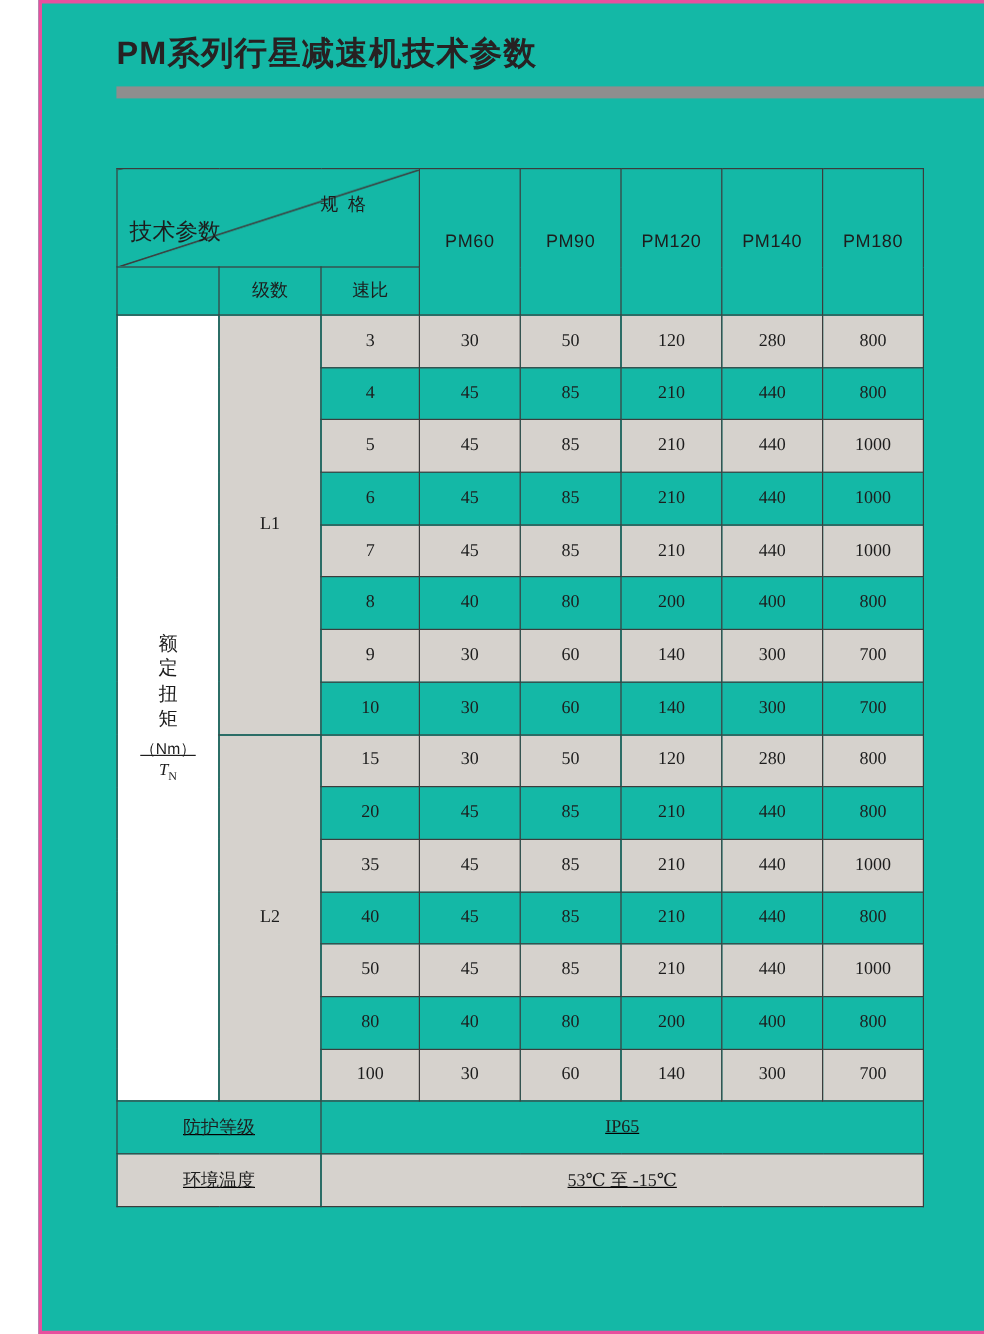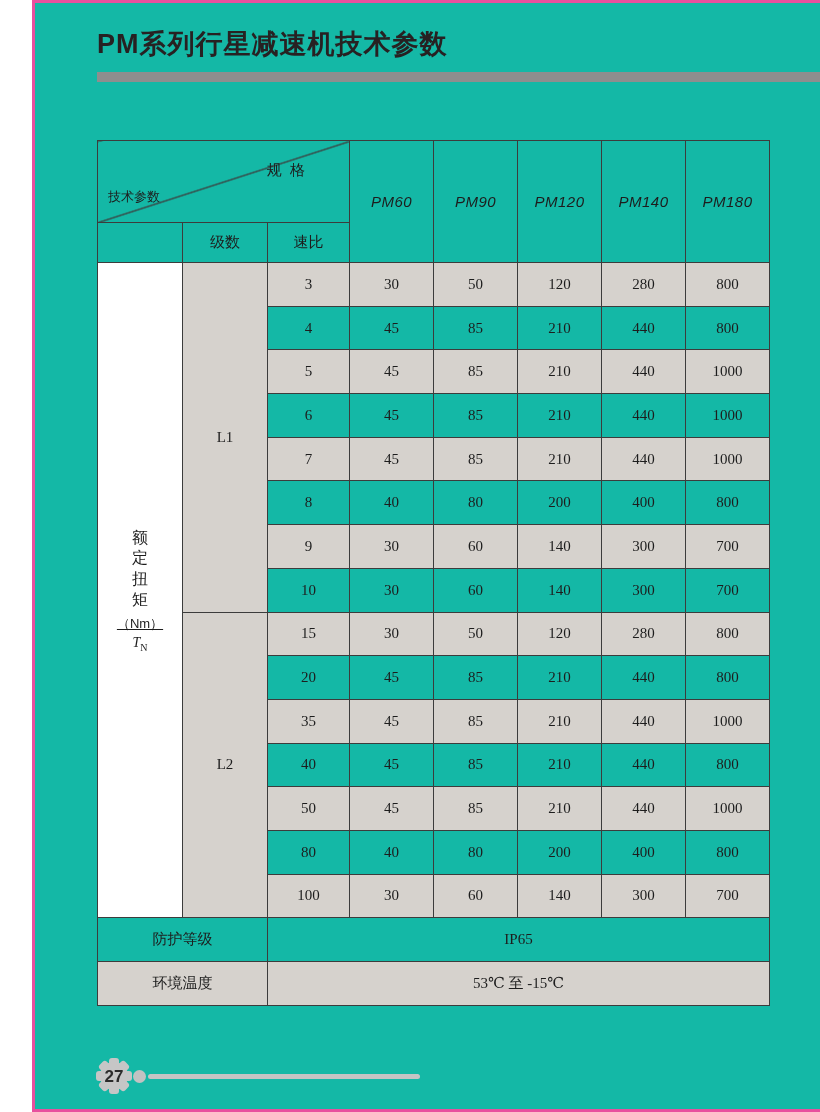--- a/index.html
+++ b/index.html
@@ -21,34 +21,34 @@
   
   .tablewrap{position:absolute;left:65px;top:140px;}
   table.spec{border-collapse:collapse;table-layout:fixed;width:672px;padding-left:32px;}
   table.spec td{
     border:1px solid #3c3c3c;text-align:center;vertical-align:middle;
     padding:0;font-size:15px;color:#1d1d1d;overflow:hidden;
   }
   tr.hrow1{height:82px;}
   tr.hrow2{height:40px;}
   tr.drow{height:43.7px;}
-  tr.frow{height:44px;}
+  tr.frow{height:44px;text-decoration:underline;}
   .shade{background:#d6d2cd;}
-  .pm-head{font-size:15px;letter-spacing:0.5px;font-style:italic;}
+  .pm-head{font-size:15px;letter-spacing:0.5px;}
   
   .corner-cell{
     position:relative;
     background-image:linear-gradient(to bottom right,
       transparent calc(50% - 1px),
       #3c3c3c calc(50% - 0.3px),
       #3c3c3c calc(50% + 0.3px),
       transparent calc(50% + 1px));
   }
   .corner-top{position:absolute;right:42px;top:20px;font-size:15px;letter-spacing:2px;}
-  .corner-bottom{position:absolute;left:10px;bottom:16px;font-size:13px;}
+  .corner-bottom{position:absolute;left:10px;bottom:16px;font-size:19px;}
   
   .ratio-cell,.val-cell,.stage-cell{font-family:"Liberation Serif","DejaVu Serif",serif;}
   
   .torque-cell{background:#ffffff;font-family:"Liberation Sans",sans-serif;}
   .torque-cell .vert span{display:block;line-height:1.3;font-size:16px;}
   .torque-cell .unit{margin-top:4px;font-size:13px;text-decoration:underline;}
   .torque-cell .sym{margin-top:2px;font-size:14px;font-family:Liberation Serif, serif;}
   .torque-cell .sym i{font-style:italic;}
   .torque-cell .sym sub{font-size:10px;}
   
@@ -235,28 +235,14 @@
           <td colspan="6" class="val-cell">IP65</td>
         </tr>
         <tr class="frow">
           <td colspan="2" class="shade">环境温度</td>
           <td colspan="6" class="val-cell shade">53℃ 至 -15℃</td>
         </tr>
       </tbody>
     </table>
   </div>
 
-  <div class="page-footer">
-    <svg width="44" height="44" viewBox="0 0 44 44">
-      <g fill="#c6c6c6">
-        <rect x="4" y="17" width="36" height="10" rx="3"></rect>
-        <rect x="4" y="17" width="36" height="10" rx="3" transform="rotate(45 22 22)"></rect>
-        <rect x="4" y="17" width="36" height="10" rx="3" transform="rotate(90 22 22)"></rect>
-        <rect x="4" y="17" width="36" height="10" rx="3" transform="rotate(135 22 22)"></rect>
-        <circle cx="22" cy="22" r="14"></circle>
-      </g>
-      <text class="gear-text" x="22" y="28" text-anchor="middle" font-size="17" fill="#2b2b2b">27</text>
-    </svg>
-    <div class="dot"></div>
-    <div class="rule"></div>
-  </div>
 
 </div>
 
 </body></html>

